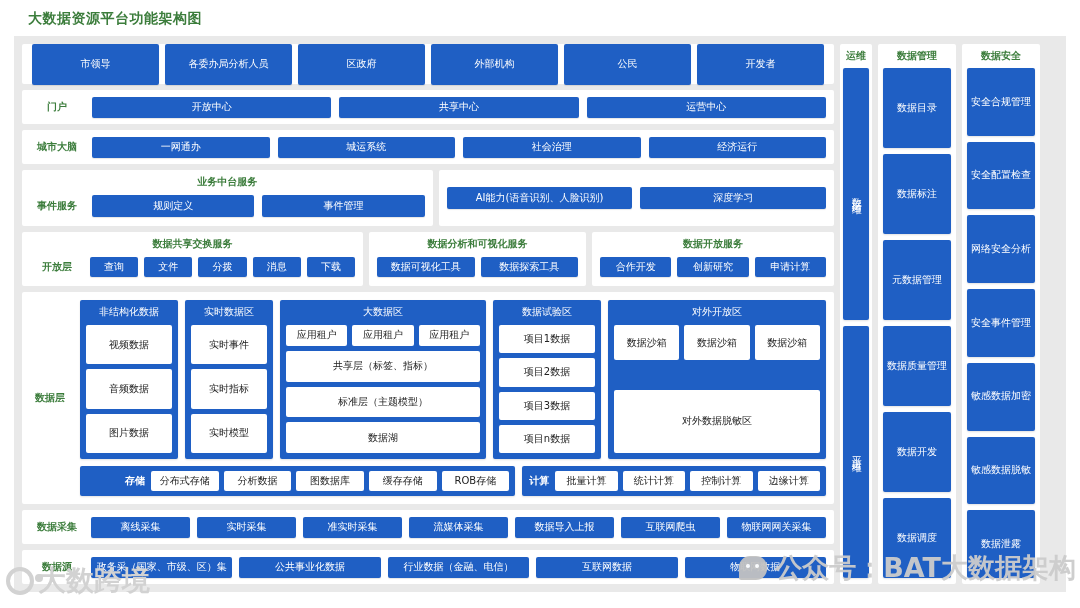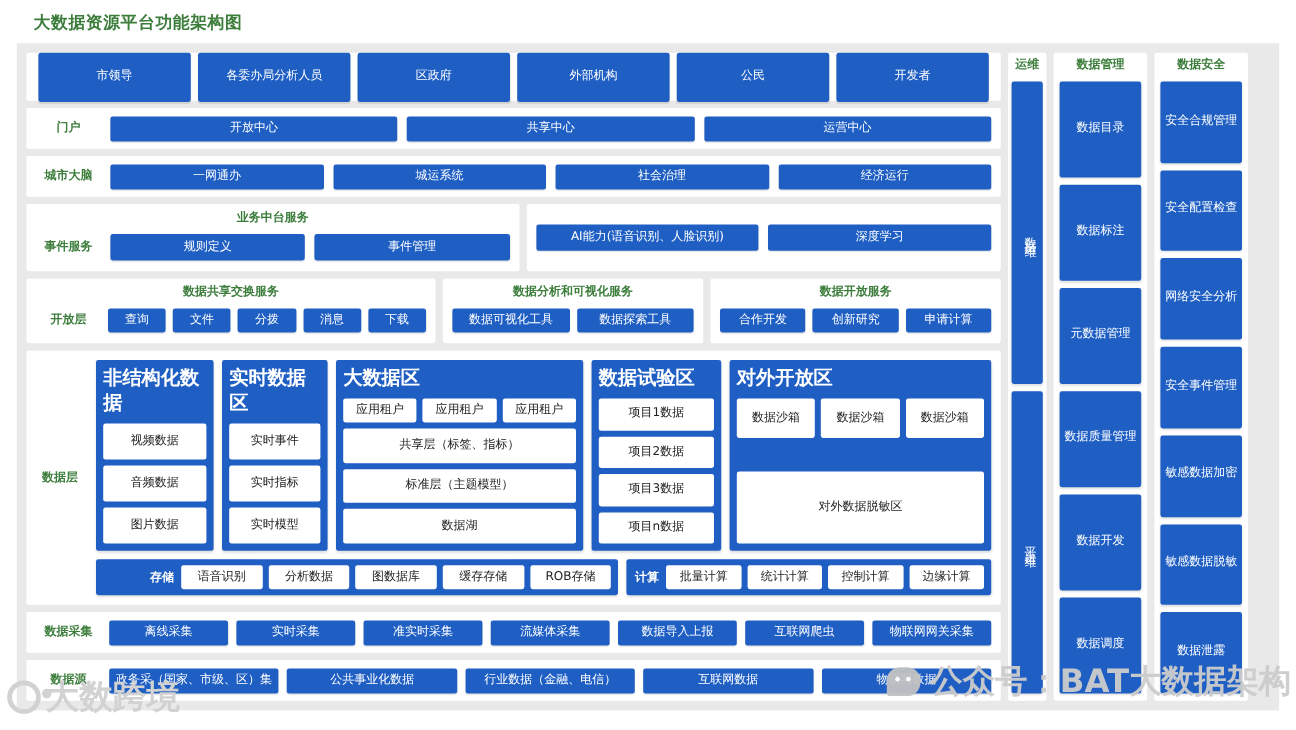--- a/index.html
+++ b/index.html
@@ -19,21 +19,21 @@
 
   .canvas {
     position: absolute; left: 14px; top: 36px;
     width: 1052px; height: 556px;
     background: #e9e9e9;
     padding: 8px 8px 8px 8px;
     display: flex; gap: 6px;
   }
 
   .left-col { width: 812px; display: flex; flex-direction: column; gap: 6px; }
-  .right-cols { width: 218px; display: flex; gap: 6px; font-family: Liberation Mono, monospace; }
+  .right-cols { width: 218px; display: flex; gap: 6px; }
 
   
   .card {
     background: #ffffff;
     border-radius: 2px;
     display: flex; align-items: center;
     padding: 6px 8px;
   }
   .rowlabel {
     color: #3c7d3c; font-size: 10px; font-weight: bold;
@@ -90,21 +90,21 @@
     width:48px; min-width:48px; display:flex; align-items:center; justify-content:center;
   }
   .dl-main { flex:1; display:flex; flex-direction:column; gap:7px; }
   .dl-zones { display:flex; gap:7px; flex:1; }
 
   .zone {
     background:#1f5fc4; border-radius:2px;
     padding:5px 6px 6px 6px; display:flex; flex-direction:column; gap:5px;
     box-shadow: 0 1px 2px rgba(0,0,0,0.12);
   }
-  .zone-title { color:#fff; font-size:16px; font-weight:bold; padding-bottom:1px; }
+  .zone-title { color:#fff; font-size:10px; font-weight:normal; text-align:center; padding-bottom:1px; }
   .wbox {
     background:#fff; color:#222; font-size:10px;
     border-radius:2px; text-align:center;
     display:flex; align-items:center; justify-content:center;
     padding:5px 4px; line-height:1.2; flex:1;
   }
   .zone-row { display:flex; gap:5px; }
 
   .zone-unstruct { width:98px; }
   .zone-realtime { width:88px; }
@@ -323,21 +323,21 @@
               </div>
               <div class="spacer"></div>
               <div class="wbox desens">对外数据脱敏区</div>
             </div>
 
           </div>
 
           <div class="sc-row">
             <div class="sc-block sc-store">
               <div class="sc-label">存储</div>
-              <div class="wbox">语音识别</div>
+              <div class="wbox">分布式存储</div>
               <div class="wbox">分析数据</div>
               <div class="wbox">图数据库</div>
               <div class="wbox">缓存存储</div>
               <div class="wbox">ROB存储</div>
             </div>
             <div class="sc-block sc-comp">
               <div class="sc-label">计算</div>
               <div class="wbox">批量计算</div>
               <div class="wbox">统计计算</div>
               <div class="wbox">控制计算</div>

